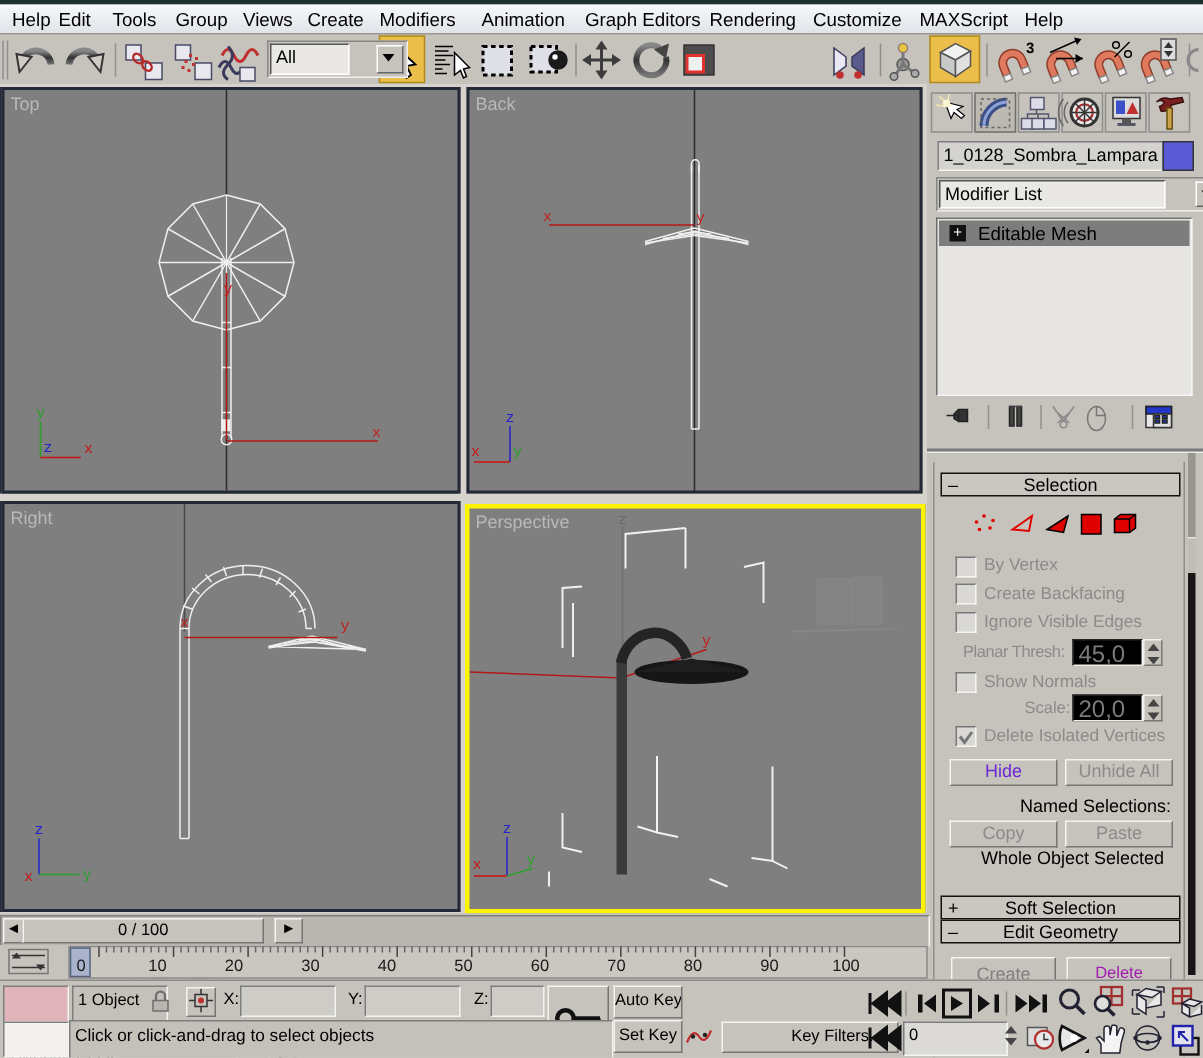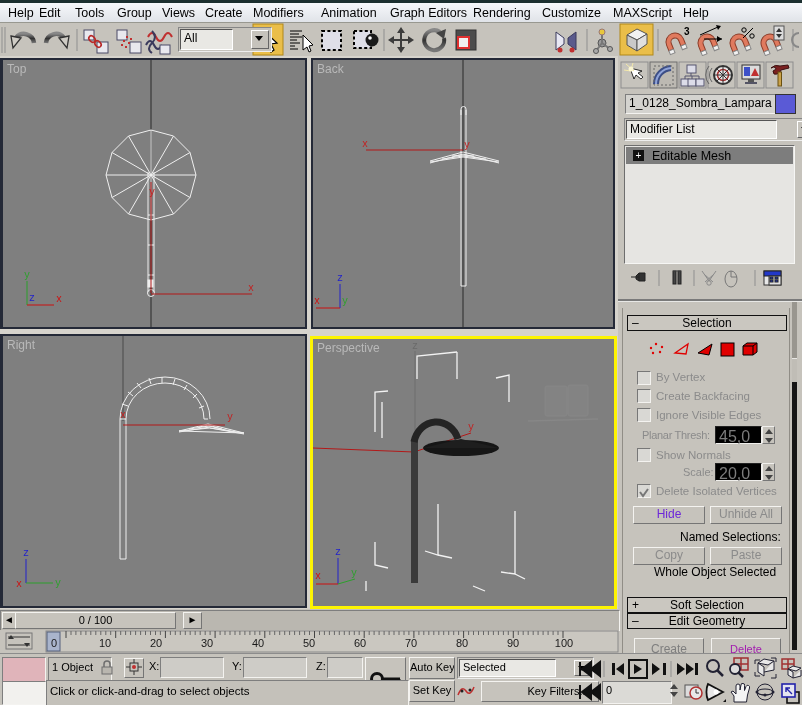--- a/index.html
+++ b/index.html
@@ -862,24 +862,20 @@
           <circle cx="10" cy="21" r="5.5"></circle>
           <line x1="15" y1="21" x2="33" y2="21"></line>
           <line x1="27" y1="21" x2="27" y2="27"></line>
           <line x1="32" y1="21" x2="32" y2="28"></line>
         </g>
       </svg></div>
   <div class="abs sunken" style="left:46px;top:26px;width:358px;height:23px;background:#c4c1ba;font-size:11.5px;padding:4px 0 0 3px;">Click or click-and-drag to select objects</div>
 
   <div class="abs raised btn" style="left:409px;top:3px;width:44px;height:20px;font-size:11px;line-height:19px;">Auto Key</div>
   <div class="abs raised btn" style="left:409px;top:26px;width:44px;height:20px;font-size:11px;line-height:19px;">Set Key</div>
-  <div class="combo" style="left:457px;top:3px;width:113px;height:20px;">
-    <div class="cfield" style="width:92px;font-size:11px;">Selected</div>
-    <div class="cbtn" style="right:1px;"></div>
-  </div>
   <svg class="abs" style="left:456px;top:27px;" width="20" height="20">
       <path d="M 2 14 q 4 -10 8 -4 t 8 -4" fill="none" stroke="#c03030" stroke-width="1.5"></path>
       <circle cx="6" cy="10" r="1.5" fill="#222"></circle>
       <circle cx="14" cy="9" r="1.5" fill="#222"></circle>
     </svg>
   <div class="abs raised btn" style="left:481px;top:27px;width:80px;height:19px;font-size:11px;line-height:18px;padding-left:36px;">Key Filters...</div>
   <svg class="abs" style="left:576px;top:3px;" width="226px" height="46">
 
     <g fill="#111">
       <path d="M 4 5 v 14 M 15 5 l -9 7 l 9 7 z M 24 5 l -9 7 l 9 7 z" stroke="#111" stroke-width="2"></path>

